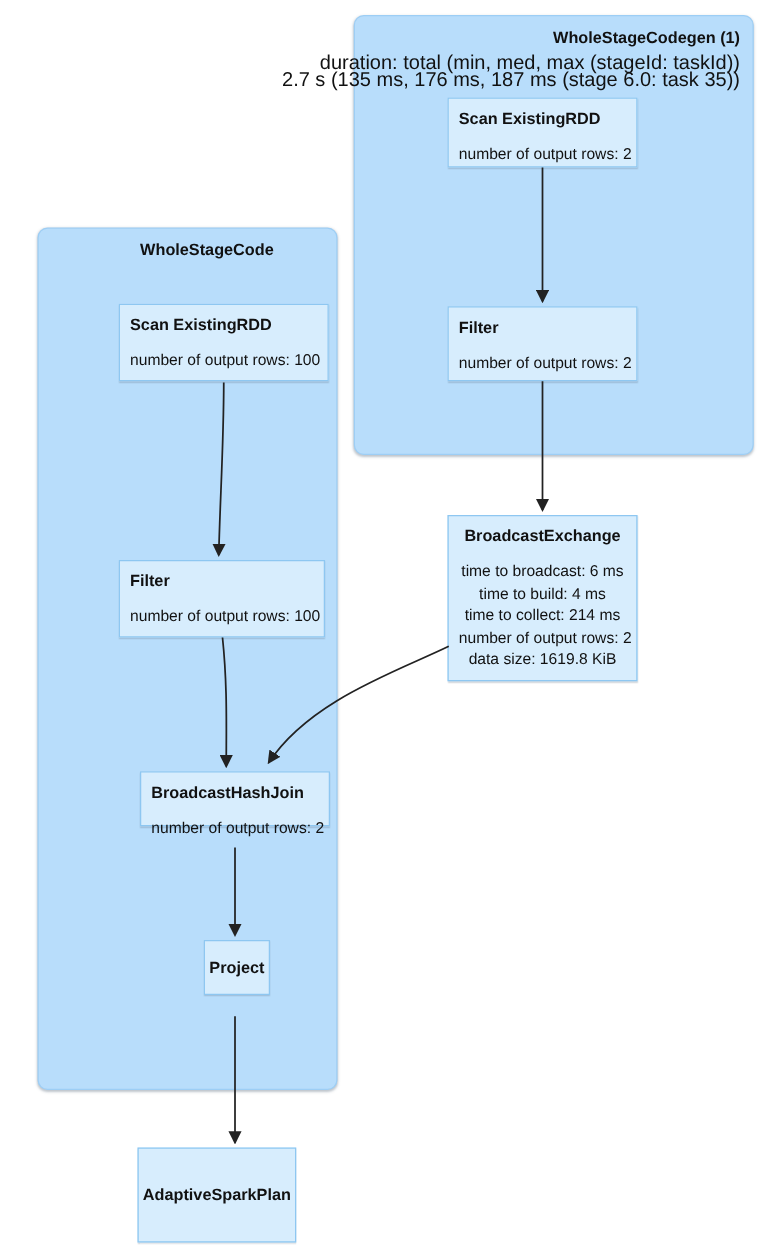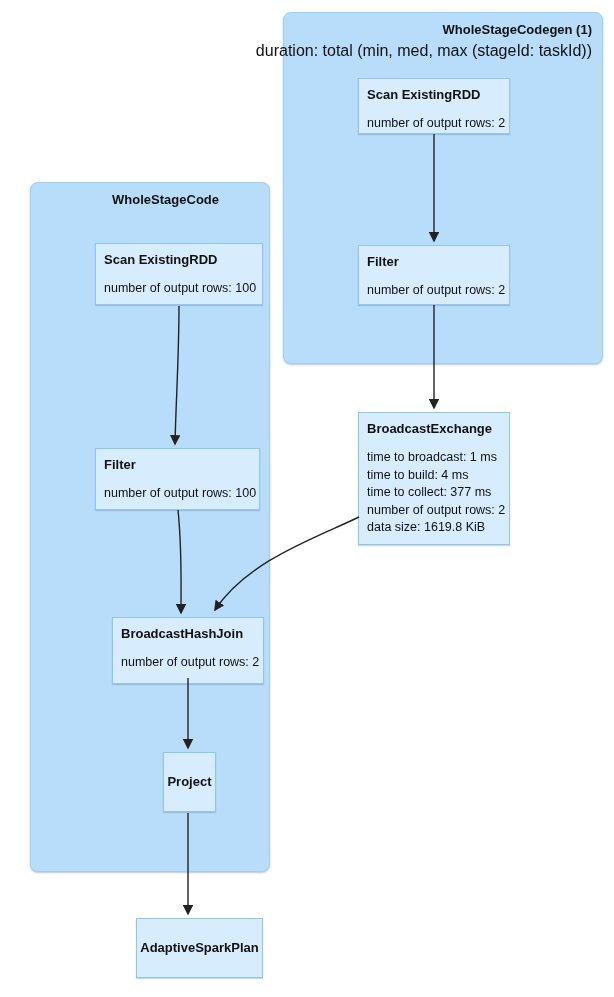--- a/index.html
+++ b/index.html
@@ -43,21 +43,21 @@
   }
   .node-title{font-size:13px;font-weight:bold;line-height:16px;}
   .node-metrics{margin-top:12px;font-size:12.5px;line-height:17.5px;}
   .node-simple{display:flex;align-items:center;justify-content:center;padding:0;}
 
   
   .z2{z-index:2;}
   
   .z4{z-index:4;}
   
-  .z5{z-index:5;}
+  .z5{z-index:5;text-align:center;}
 
   .edges{position:absolute;left:0;top:0;z-index:10;pointer-events:none;}
 </style>
 </head>
 <body>
 
 <div class="canvas">
 
   <div class="cluster cluster2">
     <div class="cluster-label">
@@ -74,36 +74,37 @@
     </div>
   </div>
 
   <div class="node z2" style="left:95px;top:448px;width:165px;height:62px;">
     <div class="node-title">Filter</div>
     <div class="node-metrics">
       <div>number of output rows: 100</div>
     </div>
   </div>
 
-  <div class="node z2" style="left:112px;top:617px;width:152px;height:67px;">
+  <div class="node z2" style="left:112px;top:617px;width:152px;height:44px;">
     <div class="node-title">BroadcastHashJoin</div>
     <div class="node-metrics">
       <div>number of output rows: 2</div>
     </div>
   </div>
 
-  <div class="node node-simple z2" style="left:163px;top:752px;width:53px;height:60px;">
+  <div class="node node-simple z2" style="left:163px;top:752px;width:53px;height:44px;">
     <div class="node-title">Project</div>
   </div>
 
   <div class="cluster cluster1">
     <div class="cluster-label">
       <div class="cluster-title">WholeStageCodegen (1)</div>
       <div class="cluster-duration">
         <div>duration: total (min, med, max (stageId: taskId))</div>
+        <div>2.7 s (135 ms, 176 ms, 187 ms (stage 6.0: task 35))</div>
       </div>
     </div>
   </div>
 
   <div class="node z4" style="left:358px;top:78px;width:152px;height:56px;">
     <div class="node-title">Scan ExistingRDD</div>
     <div class="node-metrics">
       <div>number of output rows: 2</div>
     </div>
   </div>
@@ -111,29 +112,29 @@
   <div class="node z4" style="left:358px;top:245px;width:152px;height:60px;">
     <div class="node-title">Filter</div>
     <div class="node-metrics">
       <div>number of output rows: 2</div>
     </div>
   </div>
 
   <div class="node z5" style="left:358px;top:412px;width:152px;height:133px;">
     <div class="node-title">BroadcastExchange</div>
     <div class="node-metrics">
-      <div>time to broadcast: 1 ms</div>
+      <div>time to broadcast: 6 ms</div>
       <div>time to build: 4 ms</div>
-      <div>time to collect: 377 ms</div>
+      <div>time to collect: 214 ms</div>
       <div>number of output rows: 2</div>
       <div>data size: 1619.8 KiB</div>
     </div>
   </div>
 
-  <div class="node node-simple z5" style="left:136px;top:918px;width:127px;height:60px;">
+  <div class="node node-simple z5" style="left:110px;top:918px;width:127px;height:76px;">
     <div class="node-title">AdaptiveSparkPlan</div>
   </div>
 
   <svg class="edges" width="614" height="997" viewBox="0 0 614 997">
     <defs>
       <marker id="arrowhead" viewBox="0 0 10 10" refX="8.5" refY="5" markerWidth="7.5" markerHeight="7.5" orient="auto">
         <path d="M0,0 L10,5 L0,10 z" fill="#222222"></path>
       </marker>
     </defs>
     <g stroke="#222222" stroke-width="1.4" fill="none">

